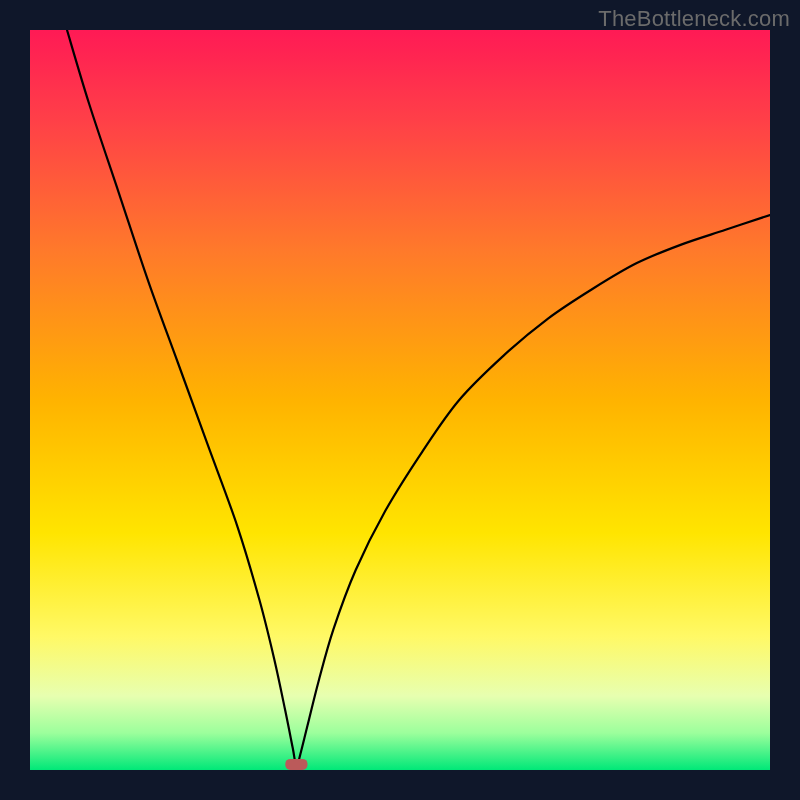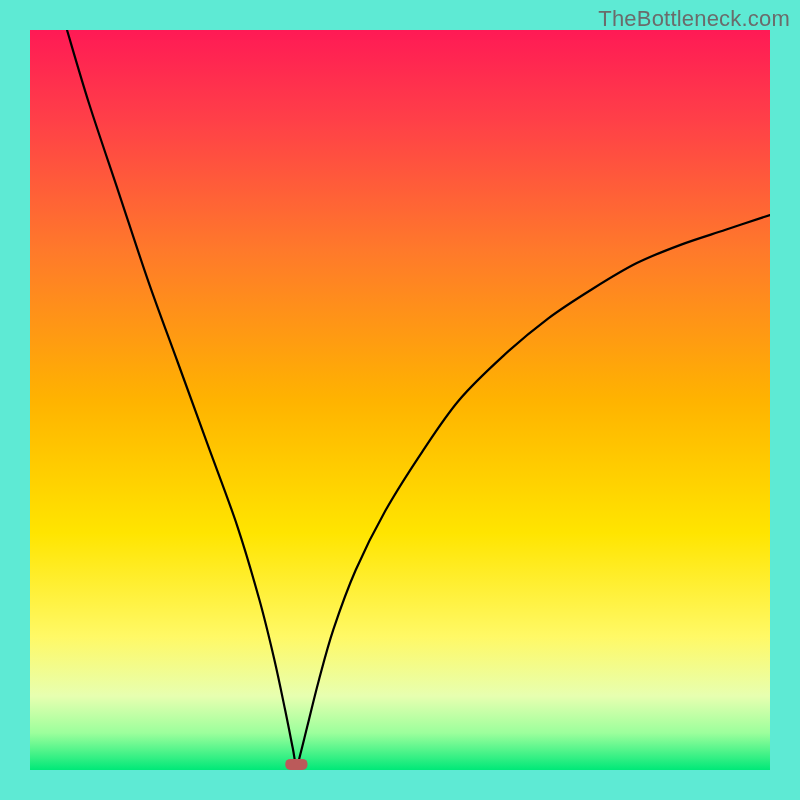--- a/index.html
+++ b/index.html
@@ -8,21 +8,21 @@
     width: 800px;
     height: 800px;
     background: #000;
     overflow: hidden;
     font-family: Arial, Helvetica, sans-serif;
   }
   .stage {
     position: relative;
     width: 800px;
     height: 800px;
-    background: #5eead4;
+    background: #0f172a;
   }
   .plot {
     position: absolute;
     left: 30px;
     top: 30px;
     width: 740px;
     height: 740px;
   }
   .watermark {
     position: absolute;

